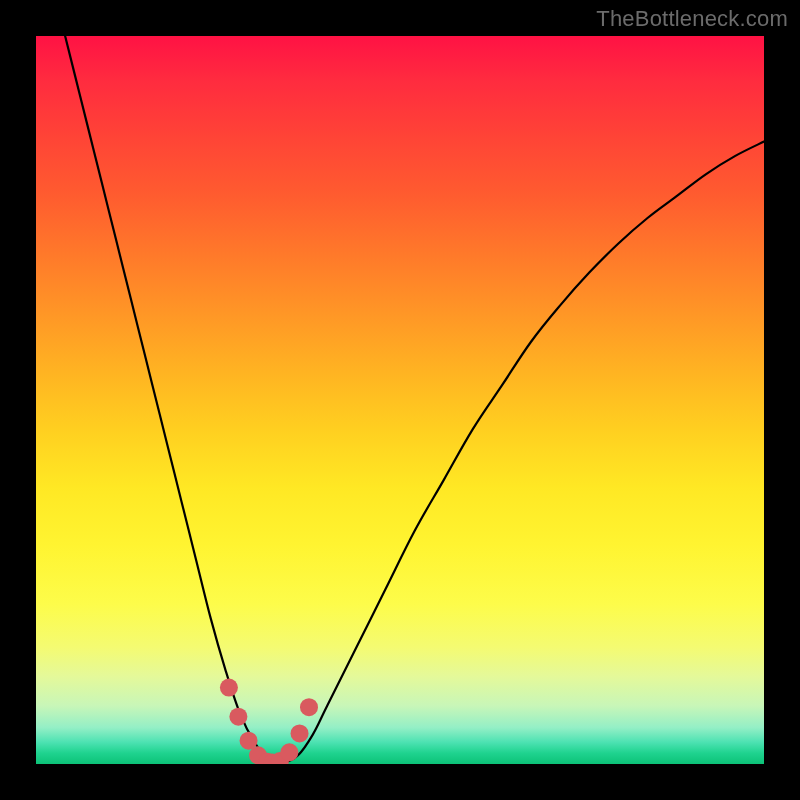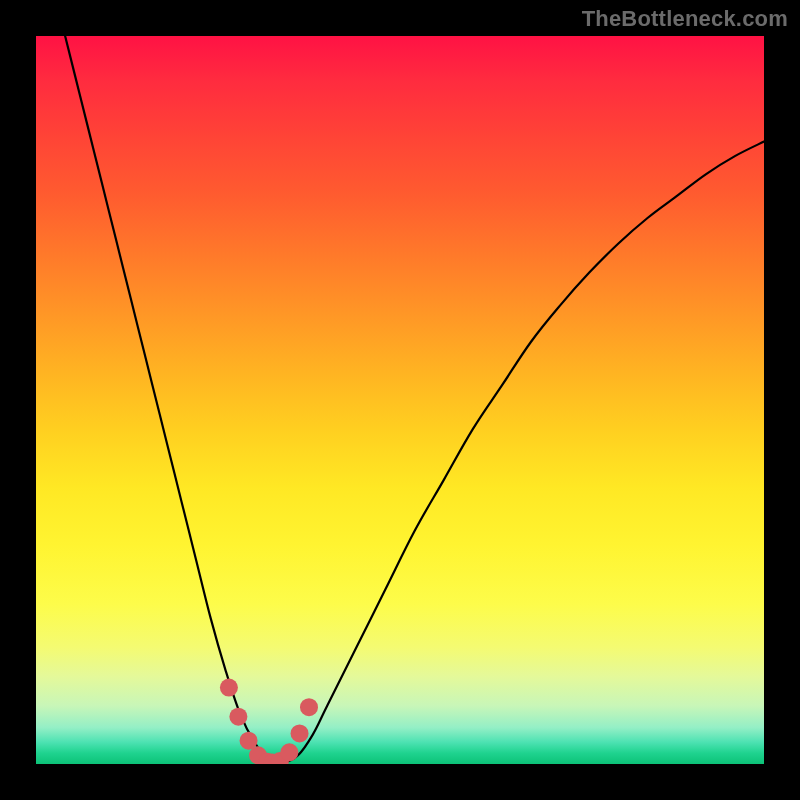--- a/index.html
+++ b/index.html
@@ -62,21 +62,21 @@
     top: 0;
     width: 100%;
     height: 100%;
   }
   .watermark {
     position: absolute;
     top: 6px;
     right: 12px;
     color: #6b6b6b;
     font-size: 22px;
-    font-weight: 700;
+    font-weight: 400;
     letter-spacing: 0.2px;
   }
 </style>
 </head>
 <body>
 
 <div class="frame">
   <div class="plot-area">
     <div class="gradient-bg"></div>
     <svg class="curve-layer" viewBox="0 0 728 728" preserveAspectRatio="none">

